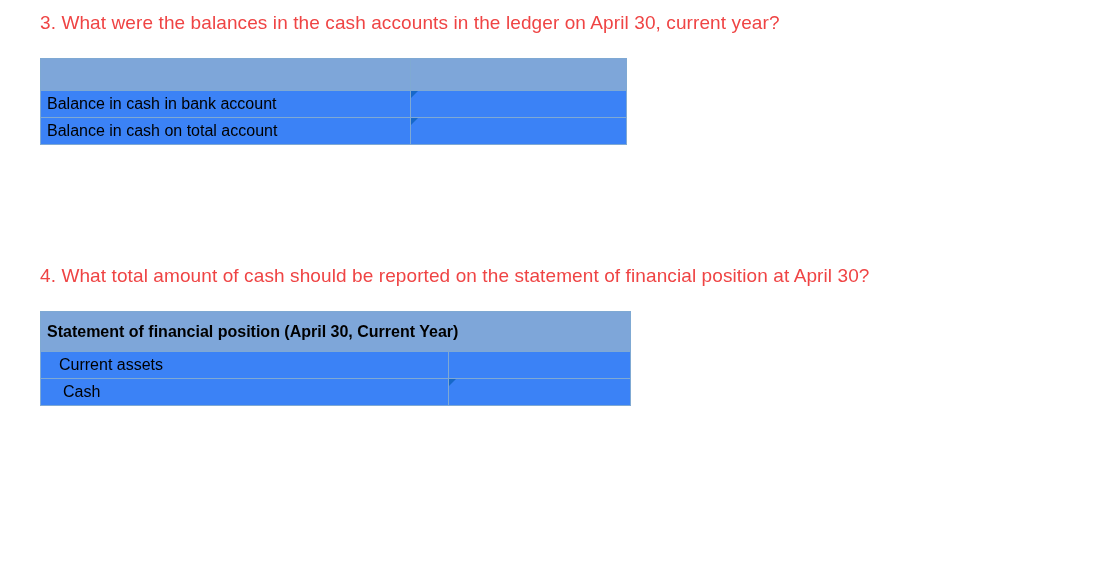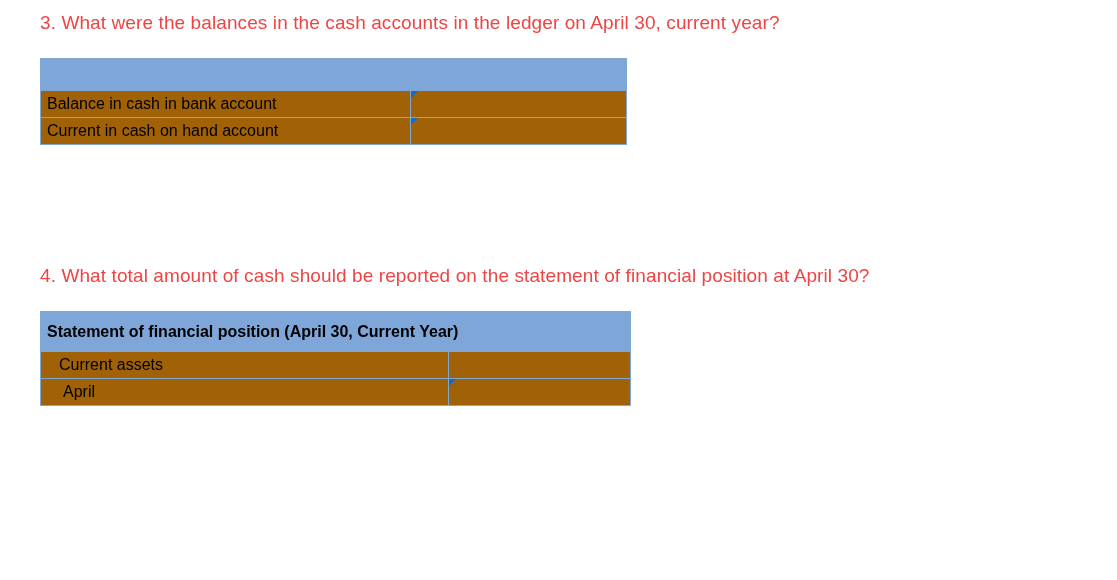--- a/index.html
+++ b/index.html
@@ -25,21 +25,21 @@
 
   
   .tbl {
     border-collapse: collapse;
   }
   .tbl td, .tbl th {
     border: 1px solid #7fa9d3;
     font-size: 16px;
     font-family: Arial, Helvetica, sans-serif;
     color: #000;
-    background: #a16207;
+    background: #3b82f6;
     height: 27px;
     box-sizing: border-box;
     vertical-align: middle;
   }
   .tbl .hdr {
     background: #7ea6d9;
   }
   .tbl1 .col-label { width: 370px; padding: 3px 6px; }
   .tbl1 .col-input { width: 216px; padding: 0; position: relative; }
   .tbl1 .hdr.col-label { height: 32px; }
@@ -100,21 +100,21 @@
       </tr>
       <tr>
         <td class="col-label">Balance in cash in bank account</td>
         <td class="col-input">
           <div class="input-cell">
             <input type="text" value="" style="">
           </div>
         </td>
       </tr>
       <tr>
-        <td class="col-label">Current in cash on hand account</td>
+        <td class="col-label">Balance in cash on total account</td>
         <td class="col-input">
           <div class="input-cell">
             <input type="text" value="" style="">
           </div>
         </td>
       </tr>
     </tbody>
       </table>
   </div>
 
@@ -126,21 +126,21 @@
           <tr>
         <td class="stmt-hdr" colspan="2">Statement of financial position (April 30, Current Year)</td>
       </tr>
       <tr>
         <td class="col-a">Current assets</td>
         <td class="col-b">
           <div class="input-cell no-marker"></div>
         </td>
       </tr>
       <tr>
-        <td class="col-a indent">April</td>
+        <td class="col-a indent">Cash</td>
         <td class="col-b">
           <div class="input-cell">
             <input type="text" value="" style="">
           </div>
         </td>
       </tr>
     </tbody>
       </table>
   </div>
 

